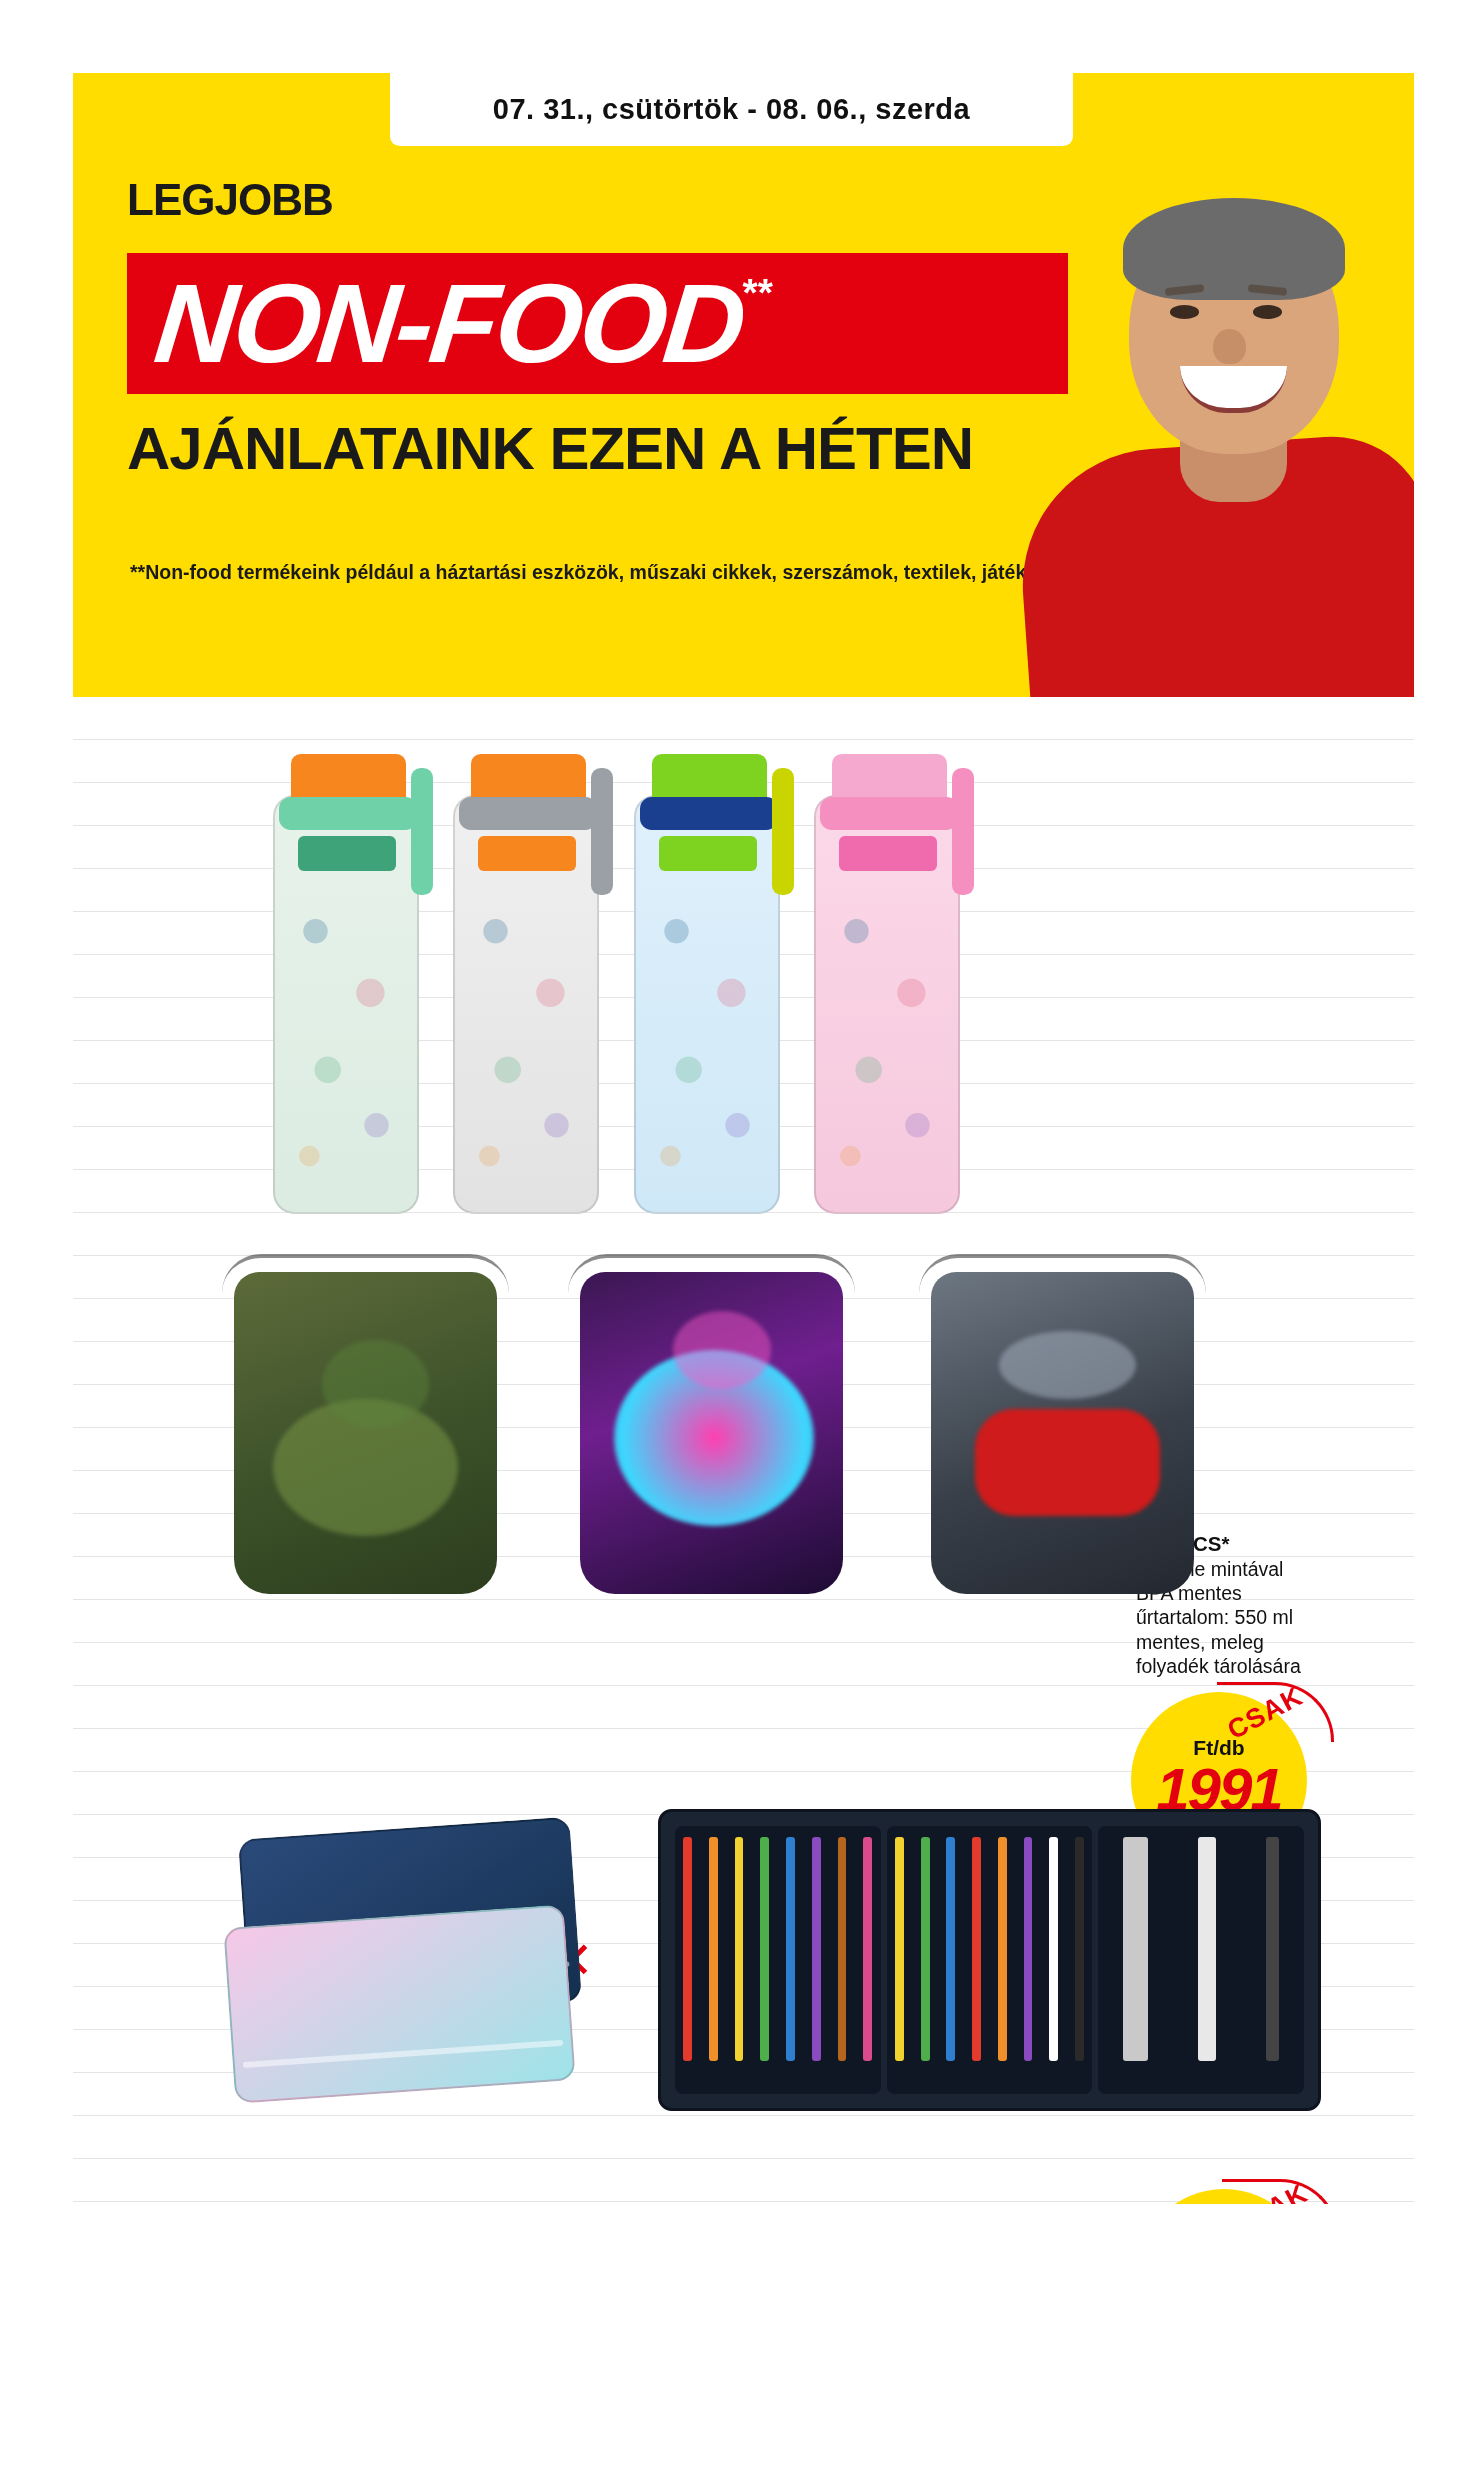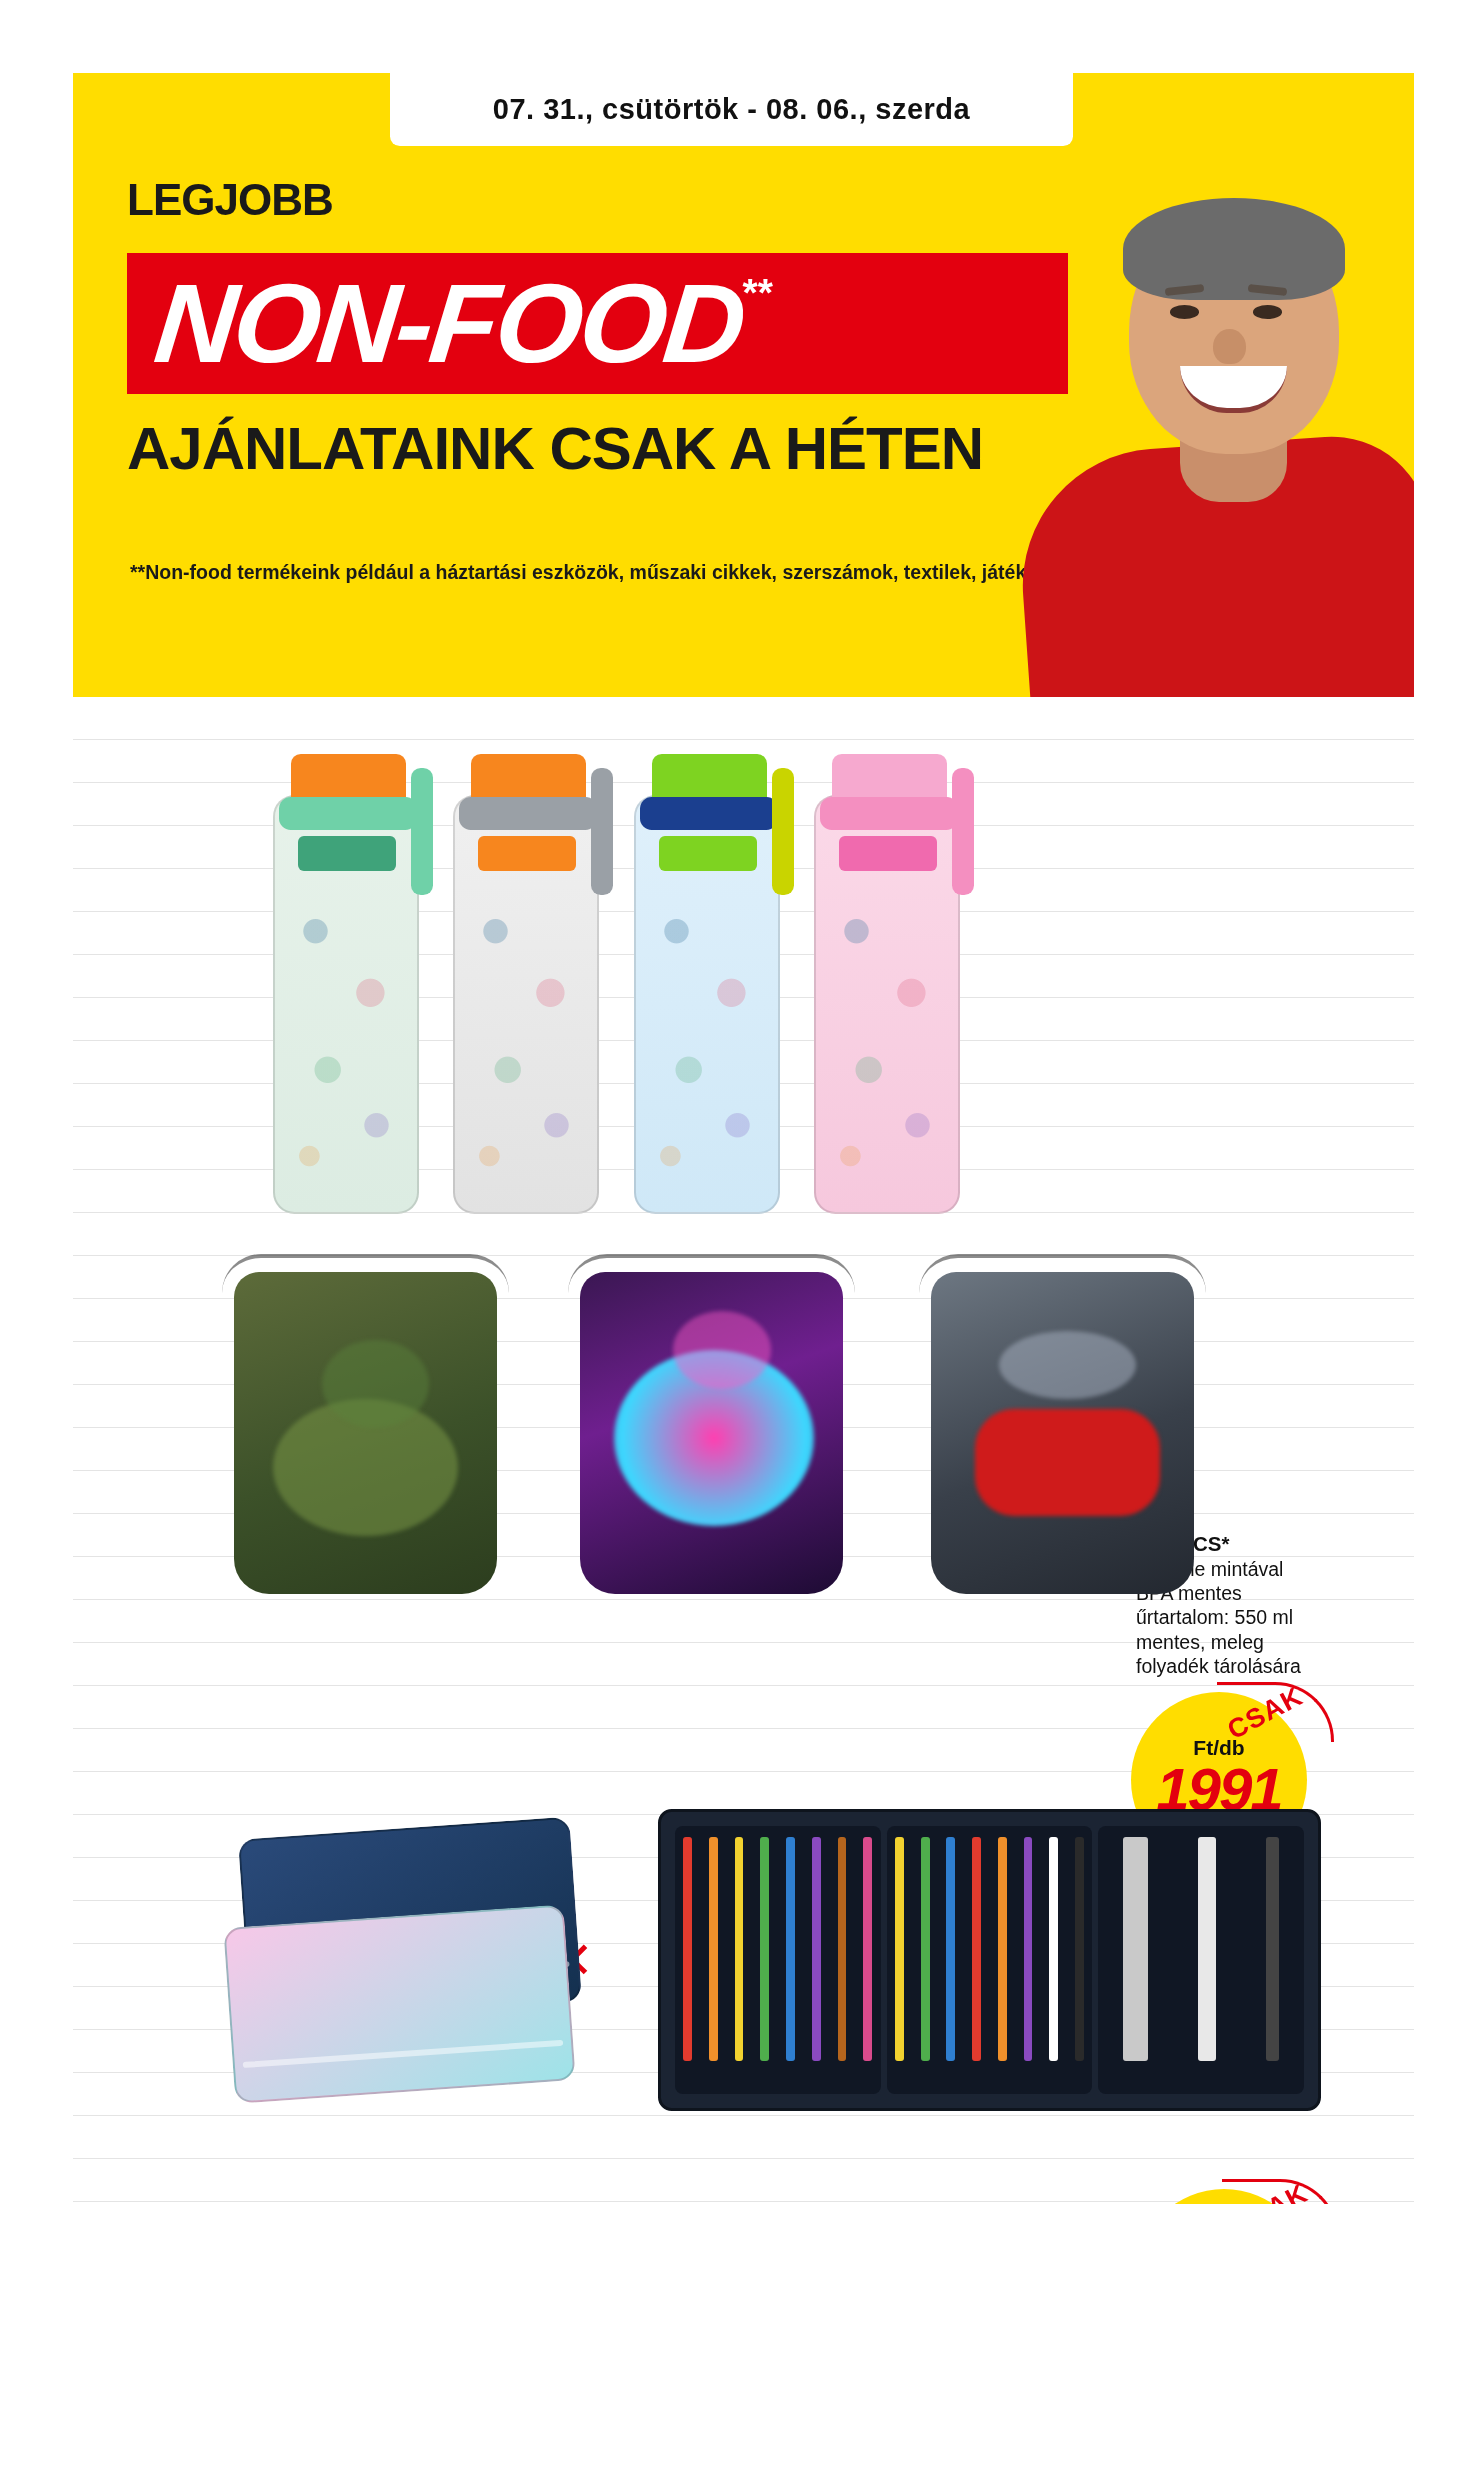--- a/index.html
+++ b/index.html
@@ -344,21 +344,21 @@
       <span>07. 31., csütörtök  -  08. 06.,  szerda</span>
     </div>
 
     <div class="legjobb">LEGJOBB</div>
 
     <div class="nonfood-box">
       <span class="nf-text">NON-FOOD</span>
       <span class="nf-stars">**</span>
     </div>
 
-    <div class="ajanlat">AJÁNLATAINK CSAK A HÉTEN</div>
+    <div class="ajanlat">AJÁNLATAINK EZEN A HÉTEN</div>
 
     <div class="footnote">**Non-food termékeink például a háztartási eszközök, műszaki cikkek, szerszámok, textilek, játékok, stb.</div>
 
     <div class="person">
       <div class="shirt"></div>
       <div class="neck"></div>
       <div class="head"></div>
       <div class="hair"></div>
       <div class="brow-l"></div>
       <div class="brow-r"></div>

